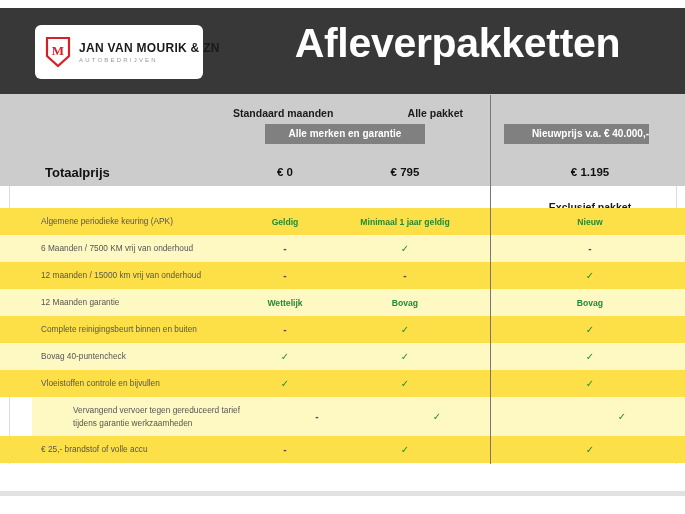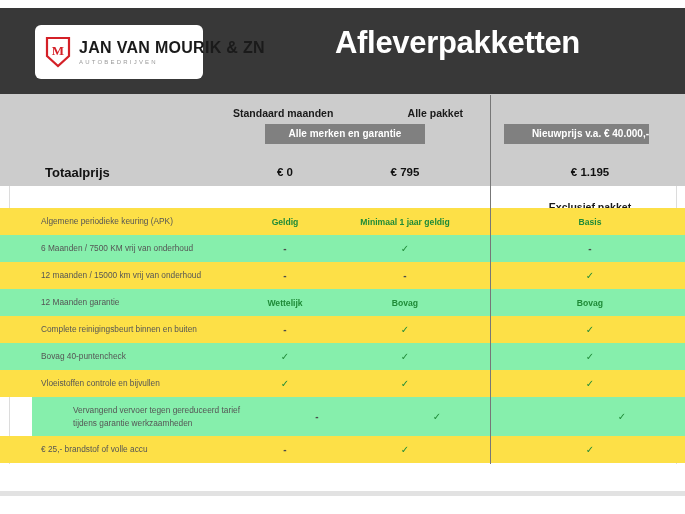--- a/index.html
+++ b/index.html
@@ -54,21 +54,21 @@
     flex: 0 0 auto;
     margin-right: 8px;
   }
   .logo-text {
     display: flex;
     flex-direction: column;
     justify-content: center;
     line-height: 1;
   }
   .logo-name {
-    font-size: 16px;
+    font-size: 12px;
     font-weight: bold;
     letter-spacing: 0.3px;
     color: #1a1a1a;
     white-space: nowrap;
   }
   .logo-sub {
     font-size: 6px;
     letter-spacing: 2.2px;
     color: #9a9a9a;
     margin-top: 3px;
@@ -78,21 +78,21 @@
   .header-title {
     position: absolute;
     left: 230px;
     top: 0;
     width: 455px;
     height: 70px;
     display: flex;
     align-items: center;
     justify-content: center;
     color: #ffffff;
-    font-size: 31px;
+    font-size: 41px;
     font-weight: bold;
     letter-spacing: -0.3px;
   }
 
   
   .head-band {
     position: absolute;
     left: 0;
     top: 94px;
     width: 685px;
@@ -183,21 +183,21 @@
     top: 208px;
     width: 685px;
   }
   .row {
     position: relative;
     width: 685px;
     height: 27px;
     box-sizing: border-box;
   }
   .row.alt  { background: #fde047; }
-  .row.plain { background: #86efac; }
+  .row.plain { background: #fef9c3; }
   .row.tall { height: 39px; margin-left: 32px; }
 
   .row-label {
     position: absolute;
     left: 41px;
     top: 0;
     height: 100%;
     display: flex;
     flex-direction: column;
     justify-content: center;
@@ -301,21 +301,21 @@
   <div class="left-edge"></div>
   <div class="right-edge"></div>
 
   <div class="rows" id="rows-container">
       <div class="row alt">
         <div class="row-label">
           <div>Algemene periodieke keuring (APK)</div>
         </div>
         <div class="cell c0 text">Geldig</div>
         <div class="cell c1 text">Minimaal 1 jaar geldig</div>
-        <div class="cell c2 text">Basis</div>
+        <div class="cell c2 text">Nieuw</div>
       </div>
       <div class="row plain">
         <div class="row-label">
           <div>6 Maanden / 7500 KM vrij van onderhoud</div>
         </div>
         <div class="cell c0 dash">-</div>
         <div class="cell c1 mark">✓</div>
         <div class="cell c2 dash">-</div>
       </div>
       <div class="row alt">

